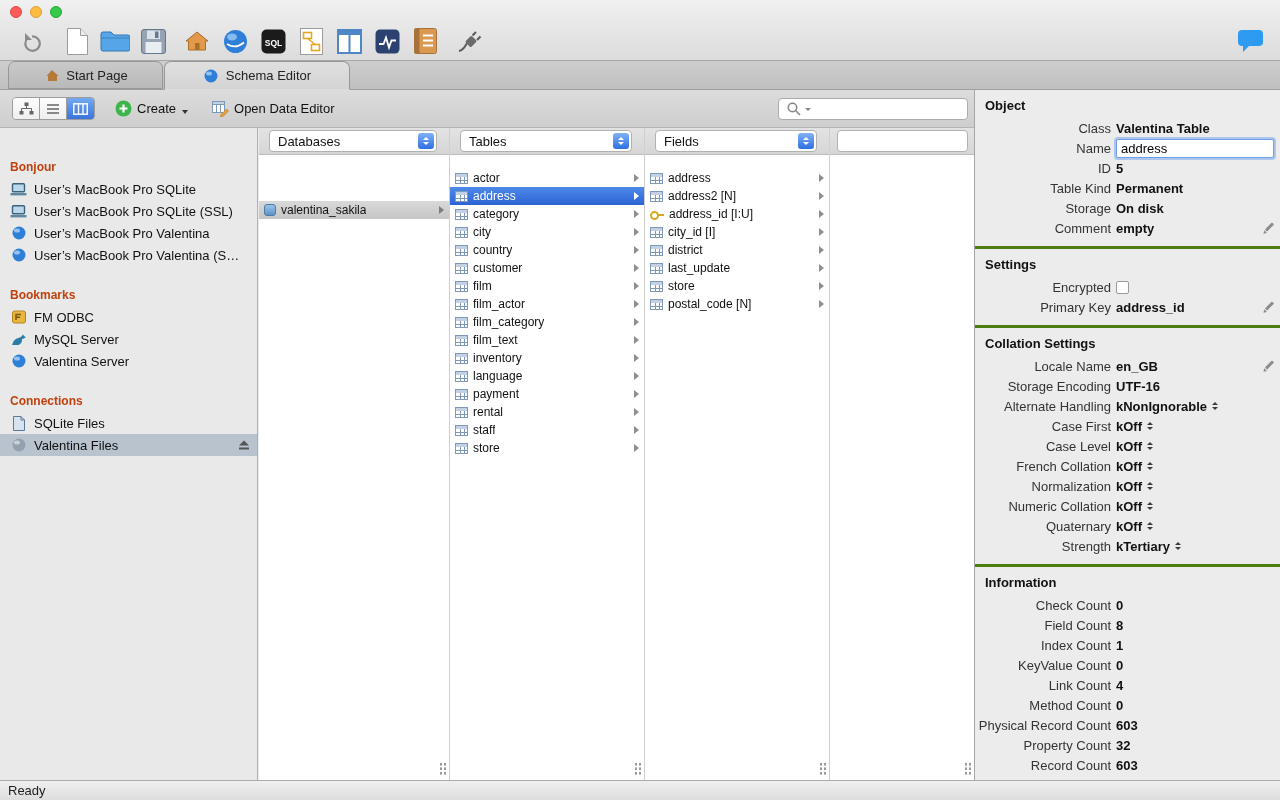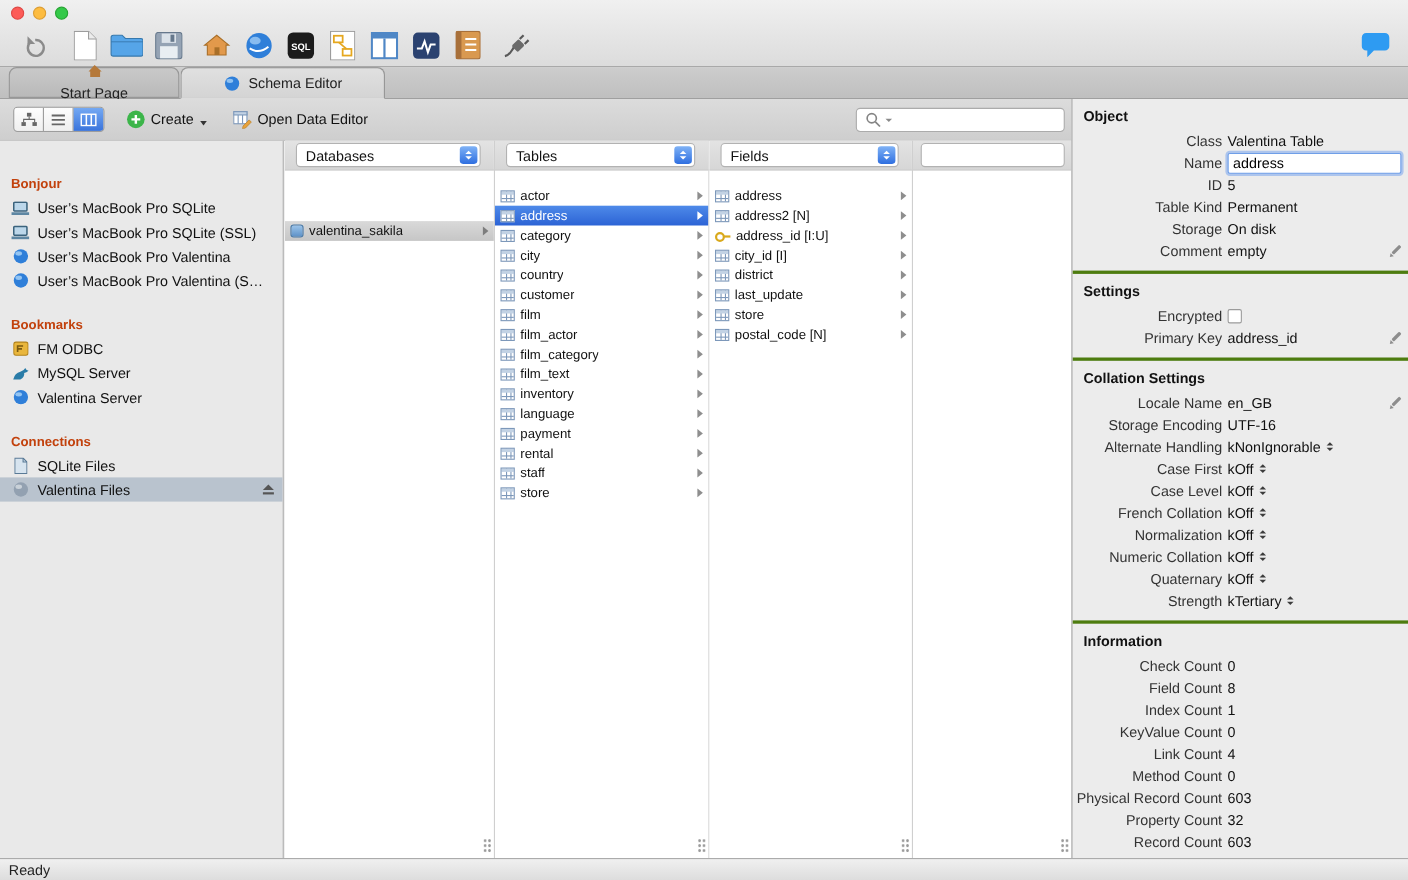--- a/index.html
+++ b/index.html
@@ -16,21 +16,21 @@
 .yellow{background:#fdbc40;border-color:#dd9e33;}
 .green{background:#34c949;border-color:#27a533;}
 .tool-icons{position:absolute;left:12px;top:23px;height:36px;display:flex;align-items:center;}
 .ti{width:30px;height:34px;margin:0 4px;border:none;background:none;display:flex;align-items:center;justify-content:center;padding:0;}
 .ml12{margin-left:12px;}.ml10{margin-left:10px;}
 .chat{position:absolute;right:16px;top:29px;border:none;background:none;padding:0;}
 
 
 .tabbar{position:absolute;left:0;top:61px;width:100%;height:29px;background:linear-gradient(#cdcdcd,#bfbfbf);border-bottom:1px solid #9f9f9f;}
 .tab{position:absolute;bottom:0;height:28px;display:flex;align-items:center;justify-content:center;gap:6px;border:1px solid #979797;border-radius:7px 7px 0 0;font-size:13px;color:#222;}
-.tab-sp{left:8px;width:155px;background:linear-gradient(#c9c9c9,#b9b9b9);flex-direction:column;}
+.tab-sp{left:8px;width:155px;background:linear-gradient(#c9c9c9,#b9b9b9);}
 .tab-se{left:164px;width:186px;height:29px;bottom:-1px;background:linear-gradient(#e0e0e0,#d4d4d4);border-bottom:1px solid #dcdcdc;z-index:2;}
 
 
 .subtoolbar{position:absolute;left:0;top:90px;width:974px;height:38px;background:linear-gradient(#dcdcdc,#cecece);border-bottom:1px solid #b5b5b5;display:flex;align-items:center;}
 .seg{display:flex;margin-left:12px;border:1px solid #9d9d9d;border-radius:4px;overflow:hidden;}
 .segb{width:27px;height:21px;border:none;border-right:1px solid #9d9d9d;background:linear-gradient(#fdfdfd,#efefef);display:flex;align-items:center;justify-content:center;padding:0;}
 .segb:last-child{border-right:none;}
 .segb.on{background:linear-gradient(#74a9f3,#3a74dc);}
 .tbtn{display:flex;align-items:center;gap:5px;border:none;background:none;margin-left:16px;font-size:13px;color:#111;padding:2px 4px;}
 .caret{width:0;height:0;border-left:3.5px solid transparent;border-right:3.5px solid transparent;border-top:4px solid #333;margin-left:1px;margin-top:7px;}
@@ -73,21 +73,21 @@
 .kic::before{content:"";position:absolute;left:0;top:2px;width:5px;height:5px;border:2px solid #d9a91c;border-radius:50%;}
 .kic::after{content:"";position:absolute;left:8px;top:5px;width:6px;height:2px;background:#d9a91c;box-shadow:2px 2px 0 -1px #d9a91c;}
 
 
 .inspector{position:absolute;left:974px;top:90px;right:0;bottom:20px;background:#ececec;border-left:1px solid #a6a6a6;overflow:hidden;font-size:13px;}
 .isec{border-bottom:3px solid #4d7c0f;padding:6px 0 8px;}
 .isec:last-child{border-bottom:none;}
 .ihead{font-weight:bold;padding:2px 10px 5px;}
 .irow{height:20px;display:flex;align-items:center;position:relative;padding-right:26px;}
 .ilab{flex:none;width:136px;text-align:right;color:#333;}
-.ival{margin-left:5px;font-weight:normal;white-space:nowrap;}
+.ival{margin-left:5px;font-weight:bold;white-space:nowrap;}
 .name-input{margin-left:5px;width:158px;height:19px;border:1px solid #6f9fe8;border-radius:2px;box-shadow:0 0 0 2px rgba(97,151,240,.45);font-size:13px;font-family:inherit;padding:0 4px;background:#fff;}
 .checkbox{margin-left:5px;width:13px;height:13px;background:#fff;border:1px solid #9b9b9b;border-radius:2px;}
 .pencil{position:absolute;right:9px;top:4px;width:3px;height:10px;background:#8d8d8d;border-radius:1px;transform:rotate(45deg);}
 .pencil::after{content:"";position:absolute;left:-0.5px;bottom:-3.5px;width:0;height:0;border-left:2px solid transparent;border-right:2px solid transparent;border-top:3.5px solid #8d8d8d;}
 .stepper{display:inline-flex;flex-direction:column;align-items:center;margin-left:5px;}
 .stepper::before{content:"";width:0;height:0;border-left:3px solid transparent;border-right:3px solid transparent;border-bottom:3.5px solid #3c3c3c;margin-bottom:1.5px;}
 .stepper::after{content:"";width:0;height:0;border-left:3px solid transparent;border-right:3px solid transparent;border-top:3.5px solid #3c3c3c;}
 
 
 .statusbar{position:absolute;left:0;bottom:0;width:100%;height:20px;background:linear-gradient(#f0f0f0,#dddddd);border-top:1px solid #ababab;display:flex;align-items:center;padding-left:8px;font-size:13px;color:#222;}

